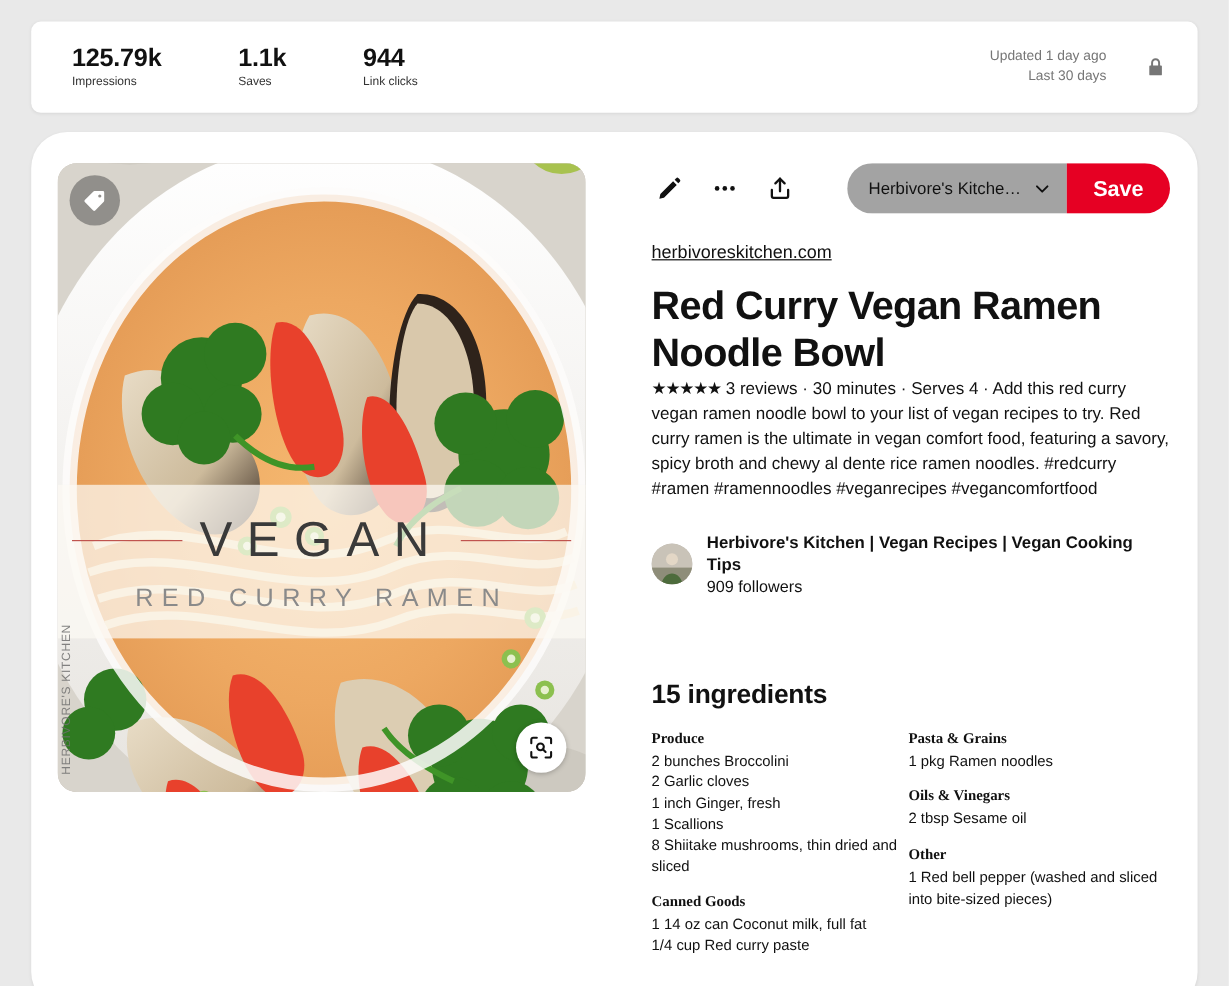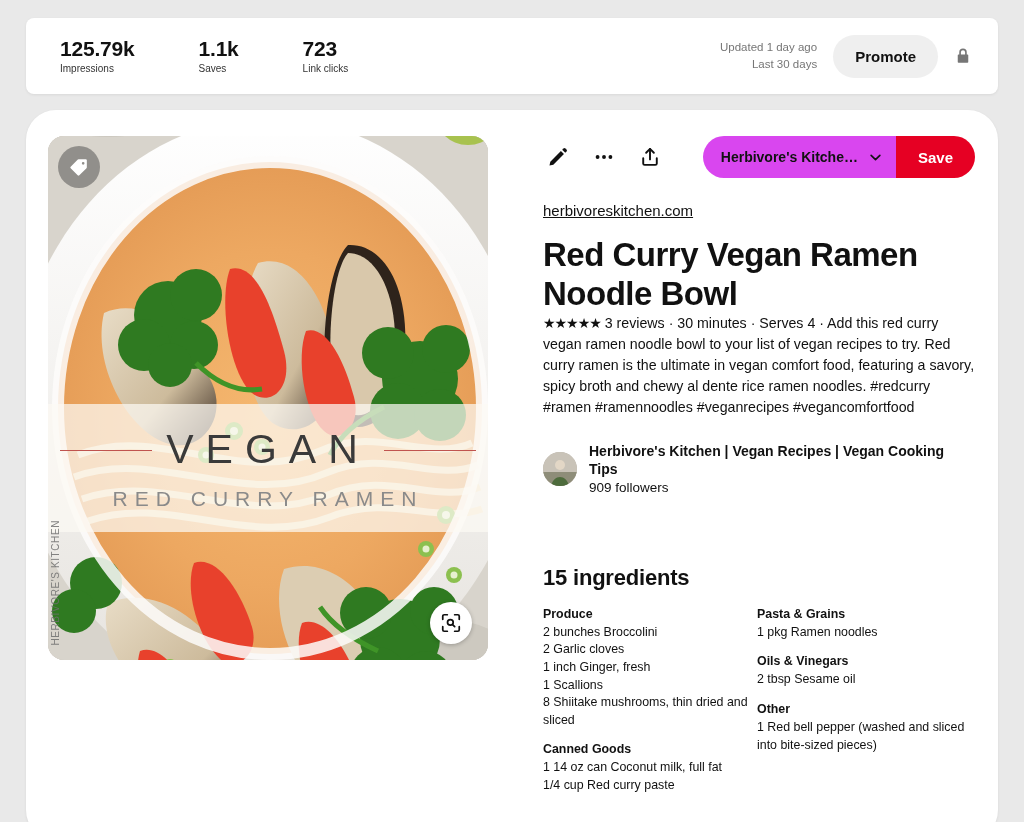--- a/index.html
+++ b/index.html
@@ -176,37 +176,37 @@
   }
   .save-cluster {
     margin-left: auto;
     display: flex;
     align-items: stretch;
     border-radius: 22px;
     overflow: hidden;
     height: 42px;
   }
   .board-select {
-    background: #d946ef;
+    background: #a3a3a3;
     display: flex;
     align-items: center;
     padding: 0 13px 0 18px;
     font-size: 14px;
-    font-weight: bold;
+    font-weight: normal;
     color: #111;
     cursor: pointer;
     white-space: nowrap;
   }
   .board-select .chev { margin-left: 10px; display: flex; }
   .save-btn {
     background: #e60023;
     color: #fff;
     border: none;
     font-family: "Liberation Sans", sans-serif;
-    font-size: 15px;
+    font-size: 18px;
     font-weight: bold;
     padding: 0 22px;
     cursor: pointer;
   }
 
   .source-link {
     display: inline-block;
     margin-top: 24px;
     font-size: 15px;
     color: #111;
@@ -272,20 +272,21 @@
     margin-top: 16px;
   }
   .ing-col { width: 208px; }
   .ing-col + .ing-col { margin-left: 6px; }
   .ing-group + .ing-group { margin-top: 13px; }
   .ing-group-name {
     font-size: 12.4px;
     font-weight: bold;
     color: #111;
     margin-bottom: 3px;
+    font-family: Liberation Serif, serif;
   }
   .ing-item {
     font-size: 12.4px;
     color: #111;
     line-height: 1.42;
   }
 </style>
 </head>
 <body>
 
@@ -293,31 +294,30 @@
   <div class="stat-group">
     <div class="stat">
       <div class="stat-value">125.79k</div>
       <div class="stat-label">Impressions</div>
     </div>
     <div class="stat">
       <div class="stat-value">1.1k</div>
       <div class="stat-label">Saves</div>
     </div>
     <div class="stat">
-      <div class="stat-value">723</div>
+      <div class="stat-value">944</div>
       <div class="stat-label">Link clicks</div>
     </div>
   </div>
 
   <div class="stats-right">
     <div class="updated-block">
       <div>Updated 1 day ago</div>
       <div>Last 30 days</div>
     </div>
-    <button class="pill-btn">Promote</button>
     <span class="lock-icon">
       <svg width="18" height="18" viewBox="0 0 24 24" fill="#767676">
         <path d="M12 2a5 5 0 0 0-5 5v3H6a1 1 0 0 0-1 1v9a1 1 0 0 0 1 1h12a1 1 0 0 0 1-1v-9a1 1 0 0 0-1-1h-1V7a5 5 0 0 0-5-5zm0 2.2A2.8 2.8 0 0 1 14.8 7v3H9.2V7A2.8 2.8 0 0 1 12 4.2z"></path>
       </svg>
     </span>
   </div>
 </div>
 
 <div class="pin-card">
 

